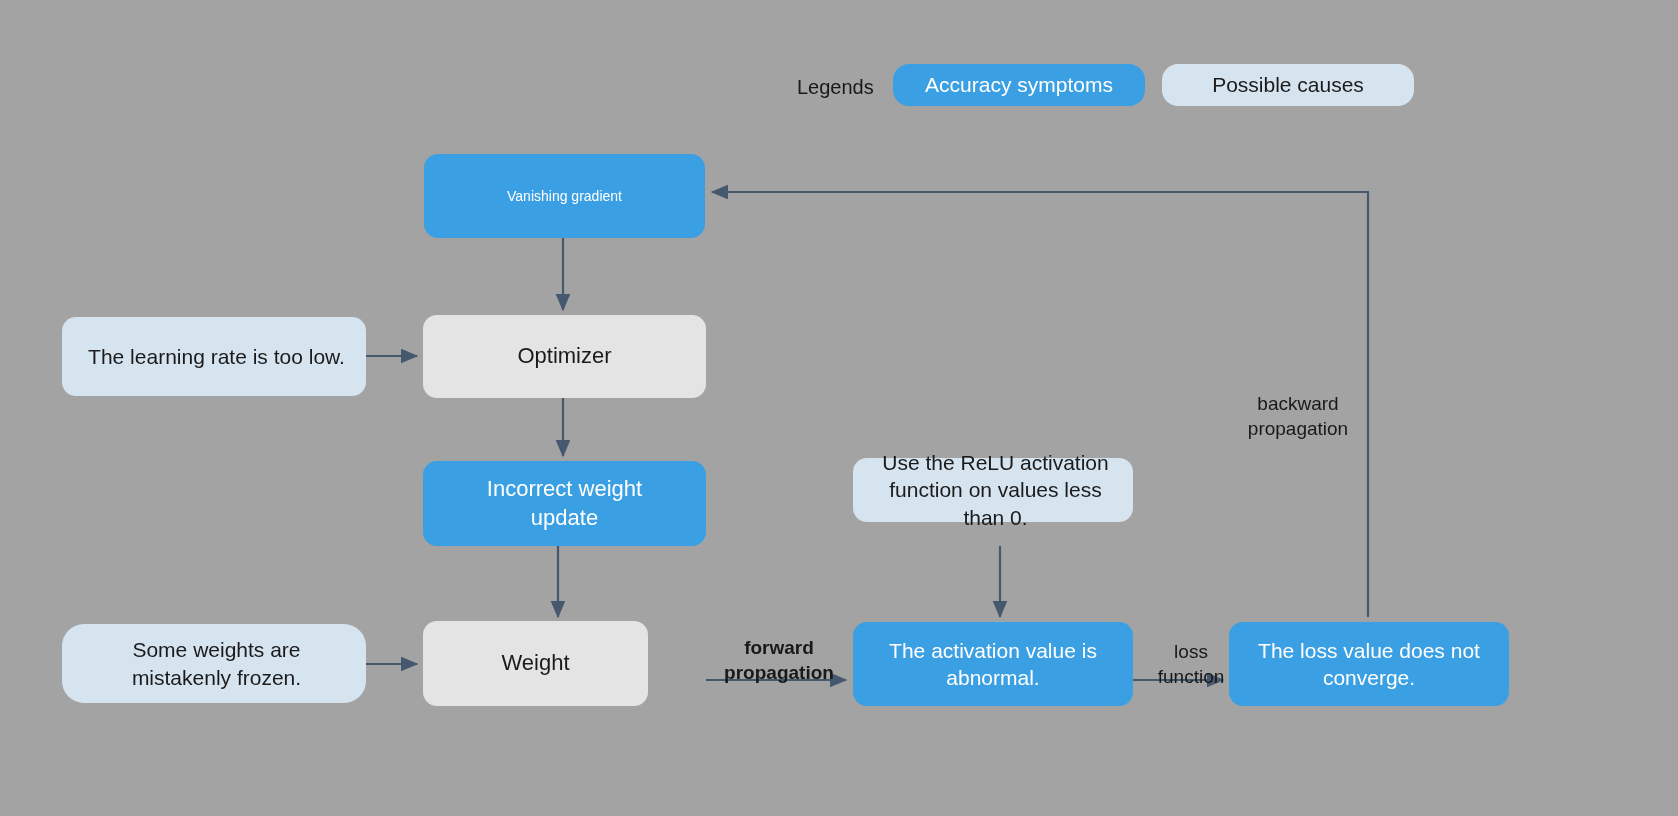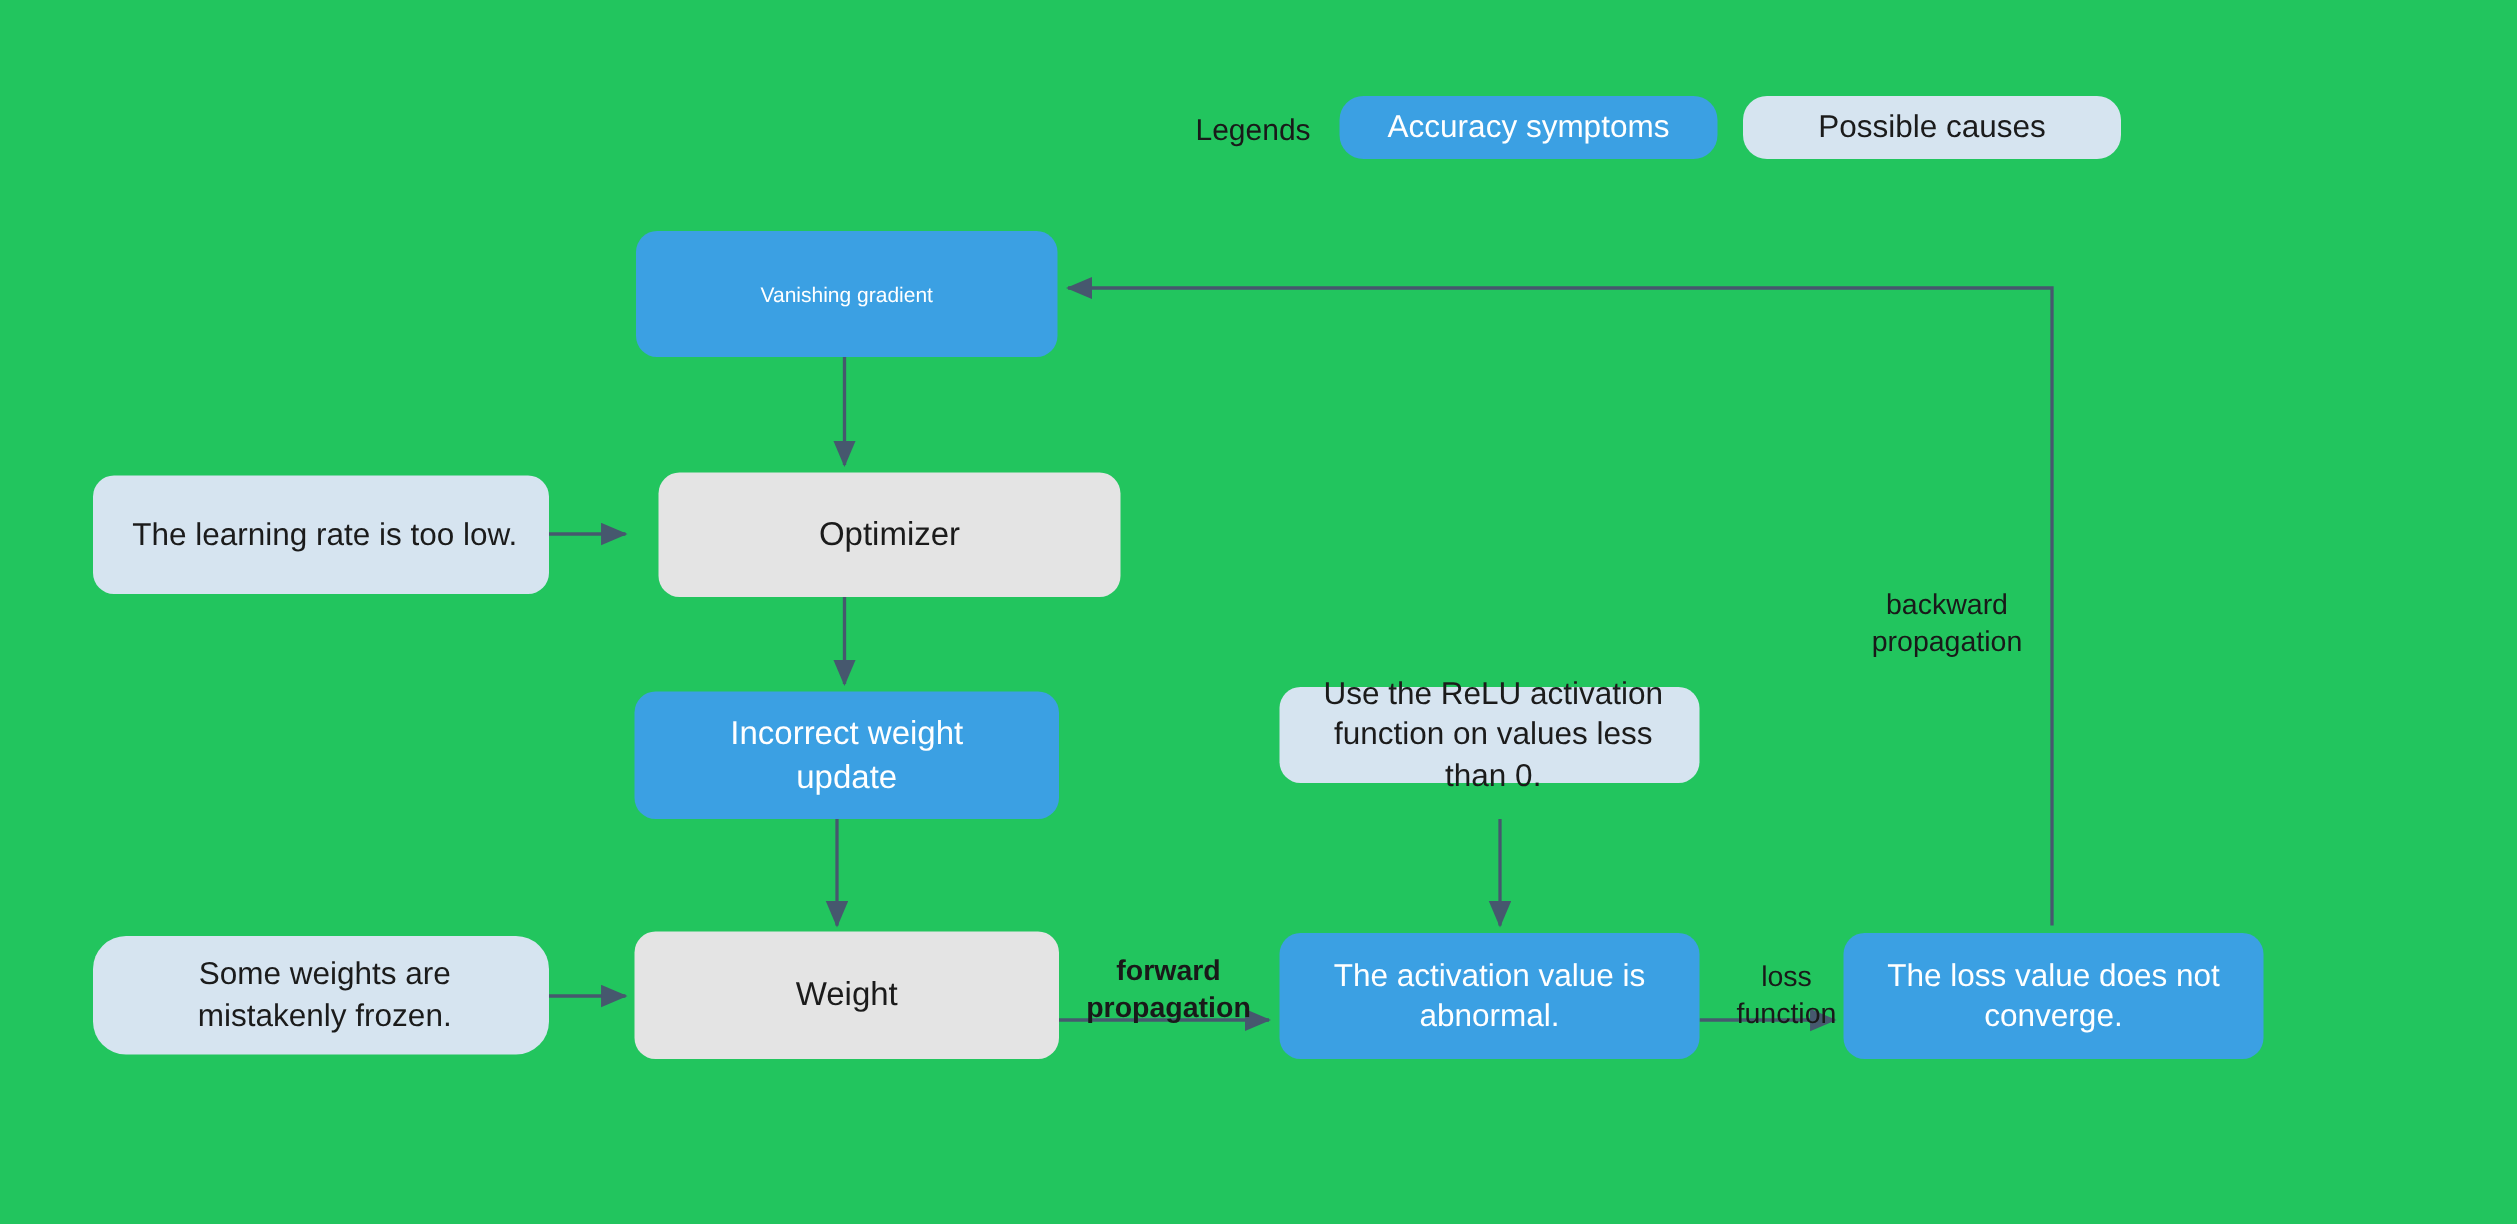--- a/index.html
+++ b/index.html
@@ -7,21 +7,21 @@
     width: 1678px;
     height: 816px;
     background: #000000;
     font-family: "Liberation Sans", sans-serif;
     overflow: hidden;
   }
   #canvas {
     position: relative;
     width: 1678px;
     height: 816px;
-    background: #22c55e;
+    background: #a3a3a3;
   }
   svg#wires {
     position: absolute;
     left: 0; top: 0;
     width: 1678px; height: 816px;
     pointer-events: none;
   }
   .node {
     position: absolute;
     display: flex;
@@ -95,32 +95,32 @@
   </svg>
 
   <div class="legend-title" style="left:797px; top:76px;">Legends</div>
 
   <div class="legend-chip n-blue" style="left:893px; top:64px; width:252px;">Accuracy symptoms</div>
 
   <div class="legend-chip n-ltblue" style="left:1162px; top:64px; width:252px;">Possible causes</div>
 
   <div class="node n-blue" style="left:424px; top:154px; width:281px; height:84px; font-size:14px;">Vanishing gradient</div>
 
-  <div class="node n-gray" style="left:423px; top:315px; width:308px; height:83px; font-size:22px;margin-left:16px;">Optimizer</div>
+  <div class="node n-gray" style="left:423px; top:315px; width:283px; height:83px; font-size:22px;">Optimizer</div>
 
   <div class="node n-ltblue" style="left:62px; top:317px; width:304px; height:79px; font-size:21px;">The learning rate is too low.</div>
 
   <div class="node n-blue" style="left:423px; top:461px; width:283px; height:85px; font-size:22px;">Incorrect weight
 update</div>
 
   <div class="node n-ltblue" style="left:853px; top:458px; width:280px; height:64px; font-size:21px;">Use the ReLU activation
 function on values less
 than 0.</div>
 
-  <div class="node n-gray" style="left:423px; top:621px; width:283px; height:85px; font-size:22px;">Weight</div>
+  <div class="node n-gray" style="left:423px; top:621px; width:225px; height:85px; font-size:22px;">Weight</div>
 
   <div class="node n-ltblue" style="left:62px; top:624px; width:304px; height:79px; font-size:21px;border-radius:22px;">Some weights are
 mistakenly frozen.</div>
 
   <div class="node n-blue" style="left:853px; top:622px; width:280px; height:84px; font-size:21px;">The activation value is
 abnormal.</div>
 
   <div class="node n-blue" style="left:1229px; top:622px; width:280px; height:84px; font-size:21px;">The loss value does not
 converge.</div>
 

